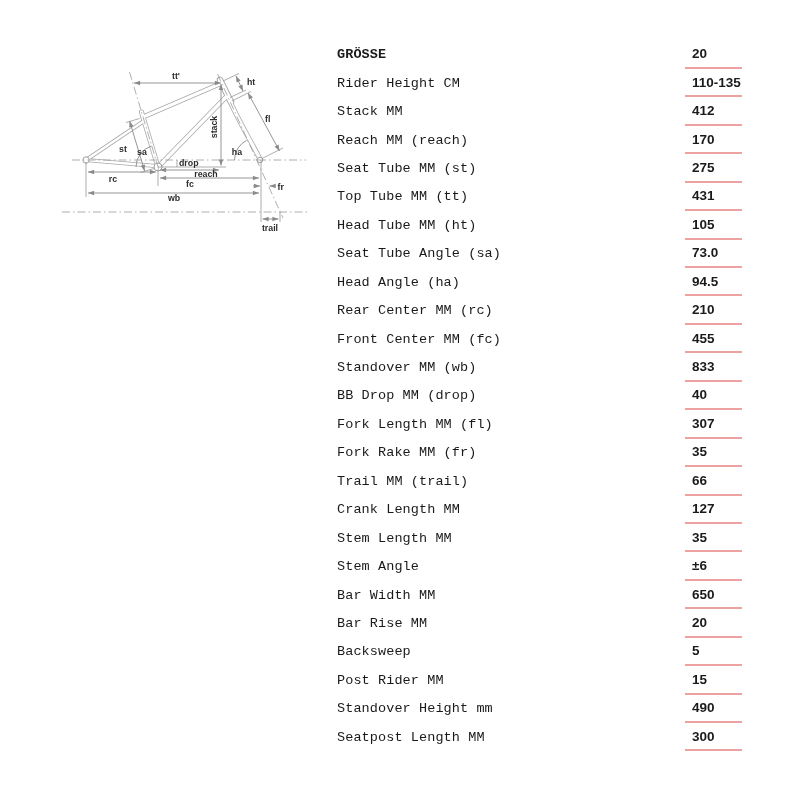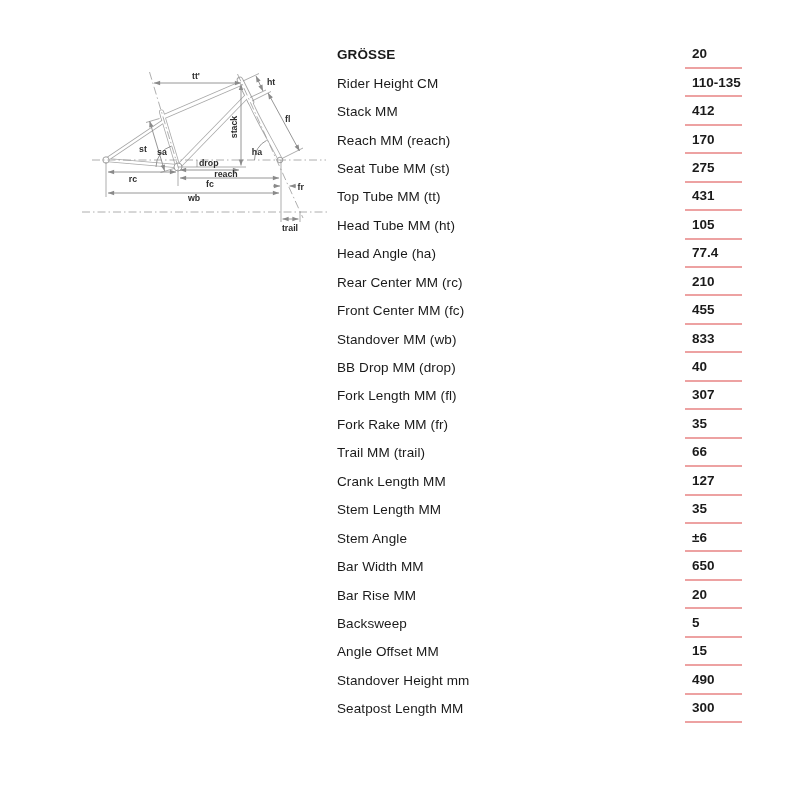--- a/index.html
+++ b/index.html
@@ -2,29 +2,29 @@
 <html style="--accent: #eda2a2;"><head>
 <meta charset="utf-8">
 <style>
   :root { --accent: #eda2a2; --ink: #1a1a1a; --dim: #8a8a8a; --frame: #a8a8a8; --axis: #9b9b9b; }
   * { margin: 0; padding: 0; box-sizing: border-box; }
   html, body { width: 800px; height: 800px; background: #ffffff; overflow: hidden;
     font-family: "Liberation Sans", "DejaVu Sans", sans-serif; color: var(--ink); }
   .stage { position: relative; width: 800px; height: 800px; }
 
   
-  .diagram-wrap { position: absolute; left: 68px; top: 50px; width: 262px; height: 192px; }
+  .diagram-wrap { position: absolute; left: 48px; top: 50px; width: 262px; height: 192px; }
   .diagram-wrap svg text { font-family: "Liberation Sans", "DejaVu Sans", sans-serif;
     font-size: 8.8px; font-weight: bold; fill: #2d2d2d; }
 
   
   .geo-table { position: absolute; left: 337px; top: 40.5px; width: 405px; }
   .geo-row { display: flex; height: 28.45px; align-items: stretch; }
   .geo-row .lbl { width: 348px; display: flex; align-items: center;
-    font-size: 13.5px; letter-spacing: 0.1px; color: var(--ink); }
+    font-size: 13.5px; letter-spacing: 0.1px; color: var(--ink); font-family: Liberation Mono, monospace; }
   .geo-row .val { width: 57px; display: flex; align-items: center; padding-left: 7px;
     font-size: 13.5px; color: var(--ink); border-bottom: 2px solid var(--accent); font-weight: bold; }
   .geo-row.header .lbl, .geo-row.header .val { font-weight: bold; }
 </style>
 </head>
 <body>
 
 <div class="stage">
 
   <div class="diagram-wrap">
@@ -140,22 +140,26 @@
     </div>
     <div class="geo-row">
       <div class="lbl">Top Tube MM (tt)</div>
       <div class="val">431</div>
     </div>
     <div class="geo-row">
       <div class="lbl">Head Tube MM (ht)</div>
       <div class="val">105</div>
     </div>
     <div class="geo-row">
+      <div class="lbl">Seat Tube Angle (sa)</div>
+      <div class="val">73.0</div>
+    </div>
+    <div class="geo-row">
       <div class="lbl">Head Angle (ha)</div>
-      <div class="val">77.4</div>
+      <div class="val">94.5</div>
     </div>
     <div class="geo-row">
       <div class="lbl">Rear Center MM (rc)</div>
       <div class="val">210</div>
     </div>
     <div class="geo-row">
       <div class="lbl">Front Center MM (fc)</div>
       <div class="val">455</div>
     </div>
     <div class="geo-row">
@@ -196,21 +200,21 @@
     </div>
     <div class="geo-row">
       <div class="lbl">Bar Rise MM</div>
       <div class="val">20</div>
     </div>
     <div class="geo-row">
       <div class="lbl">Backsweep</div>
       <div class="val">5</div>
     </div>
     <div class="geo-row">
-      <div class="lbl">Angle Offset MM</div>
+      <div class="lbl">Post Rider MM</div>
       <div class="val">15</div>
     </div>
     <div class="geo-row">
       <div class="lbl">Standover Height mm</div>
       <div class="val">490</div>
     </div>
     <div class="geo-row">
       <div class="lbl">Seatpost Length MM</div>
       <div class="val">300</div>
     </div>

